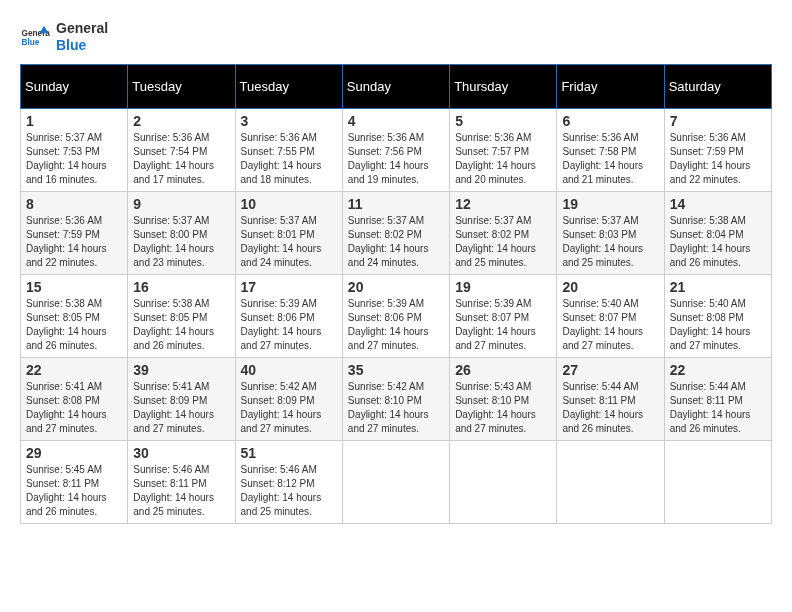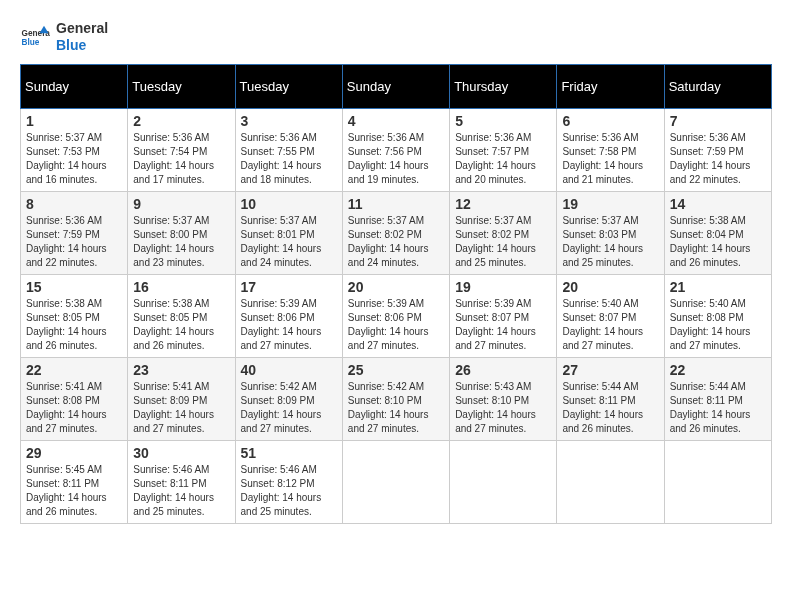--- a/index.html
+++ b/index.html
@@ -200,29 +200,29 @@
           <span class="day-number">21</span>
           <div class="day-info">Sunrise: 5:40 AM<br>Sunset: 8:08 PM<br>Daylight: 14 hours and 27 minutes.</div>
         </td>
       </tr>
       <tr>
         <td>
           <span class="day-number">22</span>
           <div class="day-info">Sunrise: 5:41 AM<br>Sunset: 8:08 PM<br>Daylight: 14 hours and 27 minutes.</div>
         </td>
         <td>
-          <span class="day-number">23</span>
+          <span class="day-number">39</span>
           <div class="day-info">Sunrise: 5:41 AM<br>Sunset: 8:09 PM<br>Daylight: 14 hours and 27 minutes.</div>
         </td>
         <td>
           <span class="day-number">40</span>
           <div class="day-info">Sunrise: 5:42 AM<br>Sunset: 8:09 PM<br>Daylight: 14 hours and 27 minutes.</div>
         </td>
         <td>
-          <span class="day-number">25</span>
+          <span class="day-number">35</span>
           <div class="day-info">Sunrise: 5:42 AM<br>Sunset: 8:10 PM<br>Daylight: 14 hours and 27 minutes.</div>
         </td>
         <td>
           <span class="day-number">26</span>
           <div class="day-info">Sunrise: 5:43 AM<br>Sunset: 8:10 PM<br>Daylight: 14 hours and 27 minutes.</div>
         </td>
         <td>
           <span class="day-number">27</span>
           <div class="day-info">Sunrise: 5:44 AM<br>Sunset: 8:11 PM<br>Daylight: 14 hours and 26 minutes.</div>
         </td>

